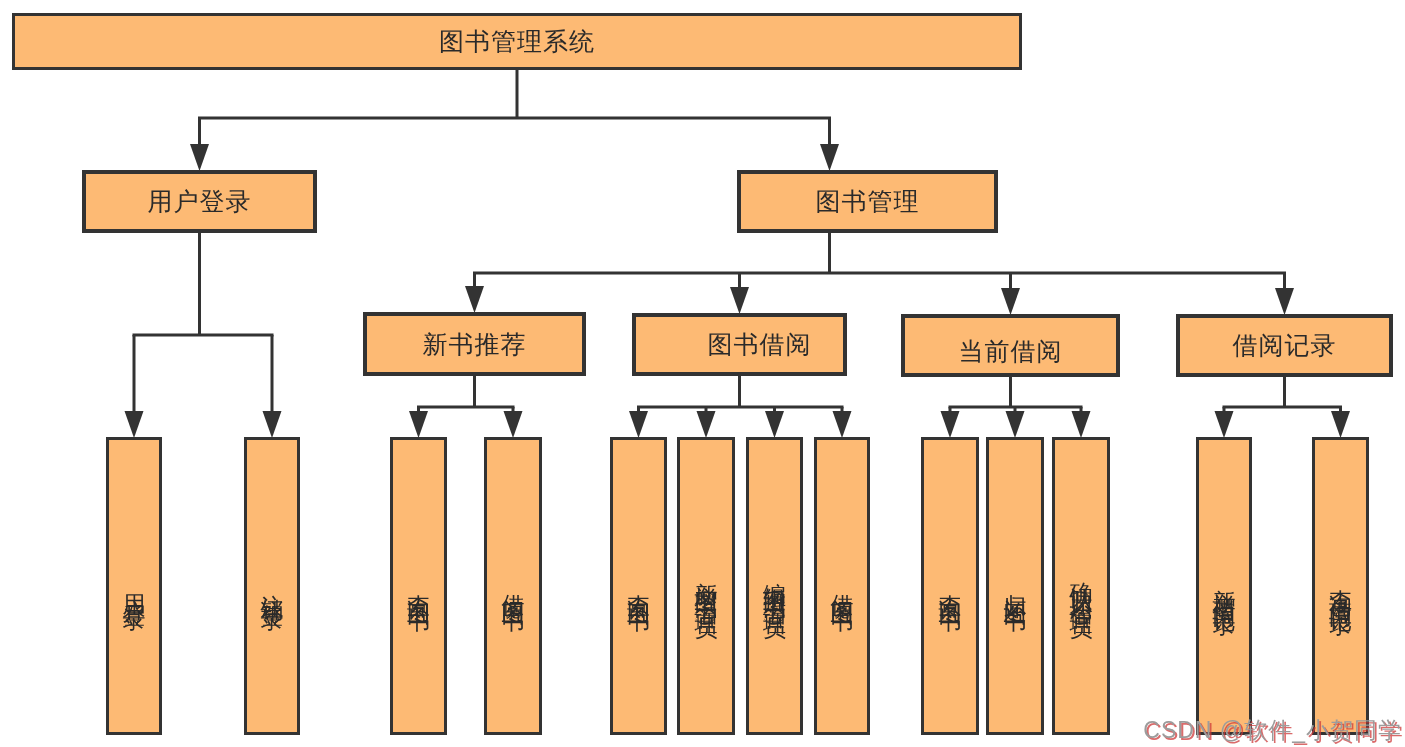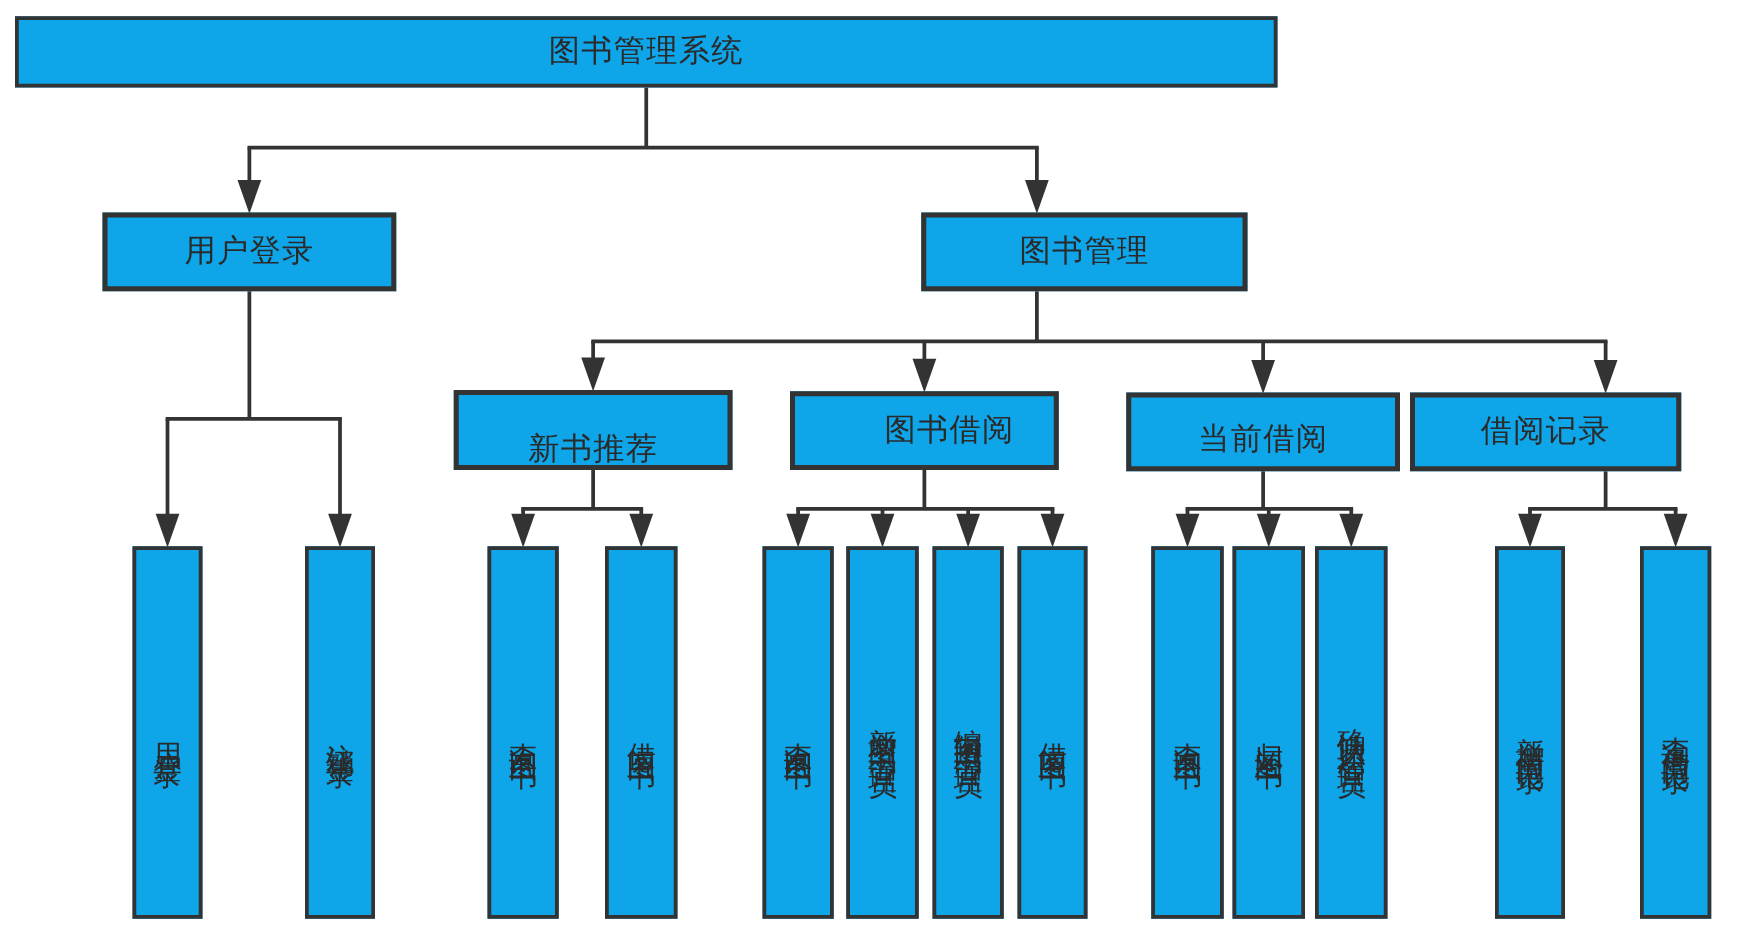--- a/index.html
+++ b/index.html
@@ -11,21 +11,21 @@
     overflow: hidden;
     font-family: "Liberation Sans", "DejaVu Sans", sans-serif;
   }
   #connectors {
     position: absolute;
     left: 0; top: 0;
     width: 1405px; height: 747px;
   }
   .node {
     position: absolute;
-    background: #0ea5e9;
+    background: #fdba74;
     border: 3px solid #333333;
     box-sizing: border-box;
     display: flex;
     align-items: center;
     justify-content: center;
     color: #2a2a2a;
   }
   .node.mid { border-width: 4px; }
   .node .lbl {
     font-size: 25px;
@@ -119,21 +119,21 @@
       </div>
       <div class="node vert" style="left: 106px; top: 437px; width: 56px; height: 298px; border-color: rgb(51, 51, 51);">
         <span class="lbl" style="color: rgb(42, 42, 42);">用户登录</span>
       </div>
       <div class="node vert" style="left: 244px; top: 437px; width: 56px; height: 298px; border-color: rgb(51, 51, 51);">
         <span class="lbl" style="color: rgb(42, 42, 42);">注销登录</span>
       </div>
       <div class="node mid" style="left: 737px; top: 170px; width: 261px; height: 63px; border-color: rgb(51, 51, 51);">
         <span class="lbl" style="color: rgb(42, 42, 42);">图书管理</span>
       </div>
-      <div class="node mid" style="left: 363px; top: 312px; width: 223px; height: 64px; border-color: rgb(51, 51, 51); align-items: flex-end;">
+      <div class="node mid" style="left: 363px; top: 312px; width: 223px; height: 64px; border-color: rgb(51, 51, 51);">
         <span class="lbl" style="color: rgb(42, 42, 42);">新书推荐</span>
       </div>
       <div class="node vert" style="left: 390px; top: 437px; width: 57px; height: 298px; border-color: rgb(51, 51, 51);">
         <span class="lbl" style="color: rgb(42, 42, 42);">查询图书</span>
       </div>
       <div class="node vert" style="left: 484px; top: 437px; width: 58px; height: 298px; border-color: rgb(51, 51, 51);">
         <span class="lbl" style="color: rgb(42, 42, 42);">借阅图书</span>
       </div>
       <div class="node mid" style="left: 632px; top: 313px; width: 215px; height: 63px; border-color: rgb(51, 51, 51);">
         <span class="lbl" style="color: rgb(42, 42, 42); margin-left: 40px;">图书借阅</span>
@@ -155,23 +155,24 @@
       </div>
       <div class="node vert" style="left: 921px; top: 437px; width: 58px; height: 298px; border-color: rgb(51, 51, 51);">
         <span class="lbl" style="color: rgb(42, 42, 42);">查询图书</span>
       </div>
       <div class="node vert" style="left: 986px; top: 437px; width: 58px; height: 298px; border-color: rgb(51, 51, 51);">
         <span class="lbl" style="color: rgb(42, 42, 42);">归还图书</span>
       </div>
       <div class="node vert" style="left: 1052px; top: 437px; width: 58px; height: 298px; border-color: rgb(51, 51, 51);">
         <span class="lbl" style="color: rgb(42, 42, 42);">确认归还（管理员）</span>
       </div>
-      <div class="node mid" style="left: 1128px; top: 314px; width: 217px; height: 63px; border-color: rgb(51, 51, 51); text-align: right;">
+      <div class="node mid" style="left: 1176px; top: 314px; width: 217px; height: 63px; border-color: rgb(51, 51, 51); text-align: right;">
         <span class="lbl" style="color: rgb(42, 42, 42);">借阅记录</span>
       </div>
       <div class="node vert" style="left: 1196px; top: 437px; width: 56px; height: 298px; border-color: rgb(51, 51, 51);">
         <span class="lbl" style="color: rgb(42, 42, 42);">新增借阅记录</span>
       </div>
       <div class="node vert" style="left: 1312px; top: 437px; width: 57px; height: 298px; border-color: rgb(51, 51, 51);">
         <span class="lbl" style="color: rgb(42, 42, 42);">查询借阅记录</span>
       </div>
     </div>
+  <div id="watermark">CSDN @软件_小贺同学</div>
 </div>
 
 </body></html>

